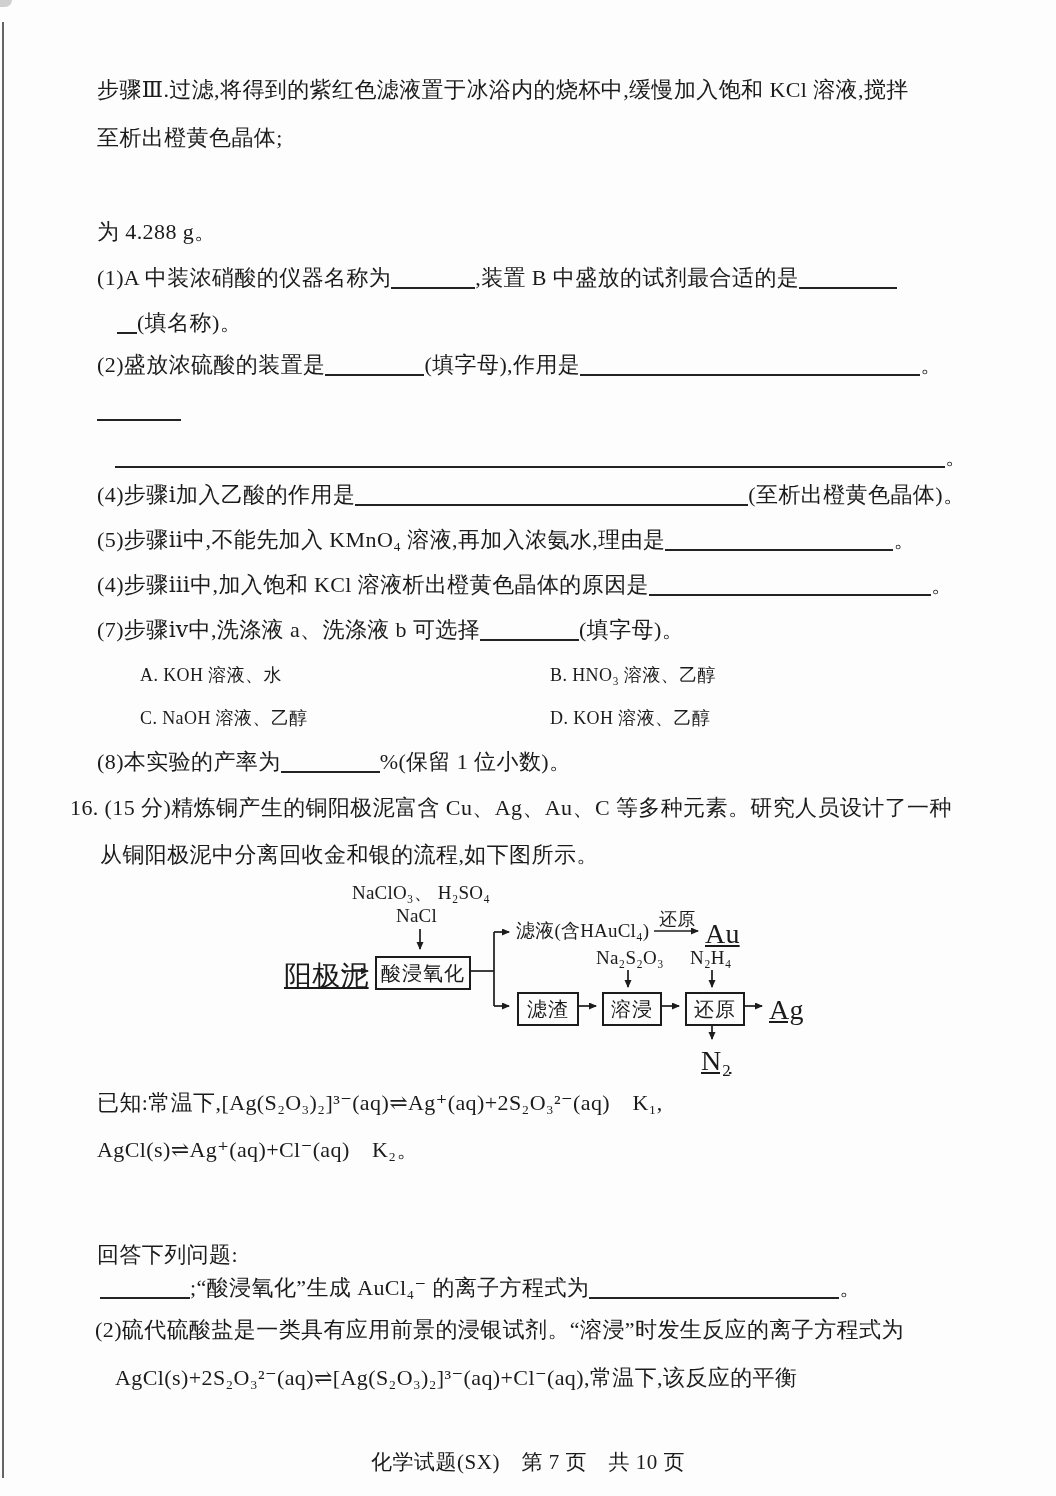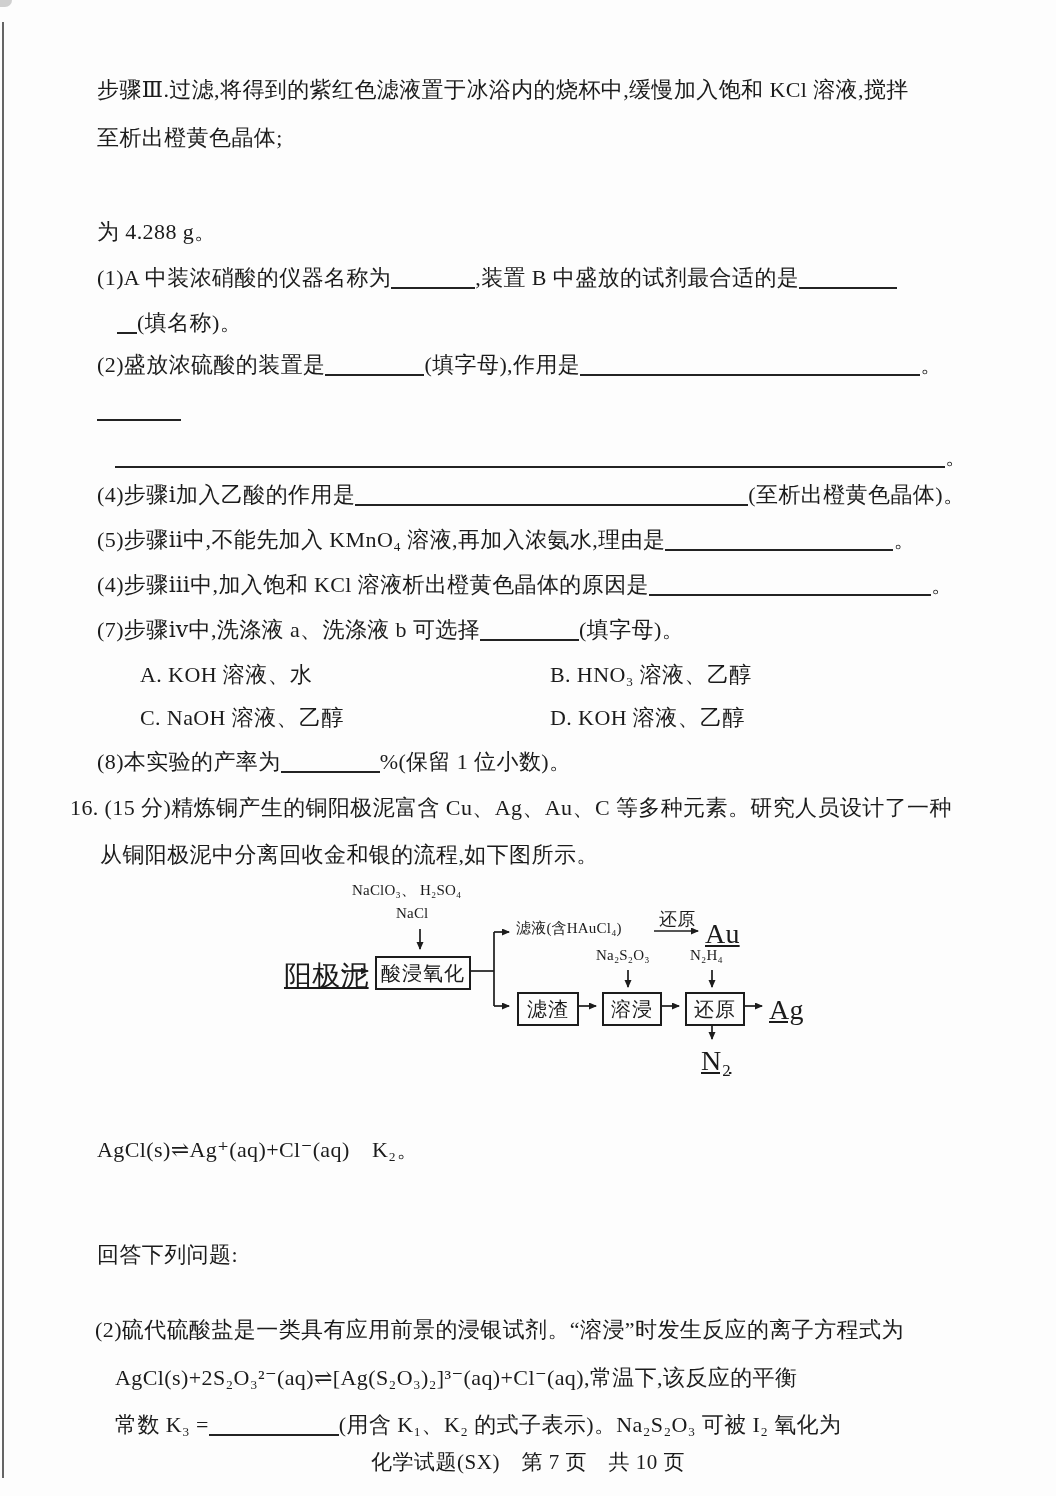--- a/index.html
+++ b/index.html
@@ -10,32 +10,32 @@
   }
   .line{
     position:absolute;white-space:nowrap;
     font-size:22px;line-height:30px;letter-spacing:.4px;
   }
   .run{display:inline;}
   .blank{
     display:inline-block;height:.85em;vertical-align:-4px;
     border-bottom:2px solid #232323;
   }
-  .opt{position:absolute;white-space:nowrap;font-size:22px;line-height:30px;letter-spacing:.4px;}
+  .opt{position:absolute;white-space:nowrap;font-size:18px;line-height:30px;letter-spacing:.4px;}
   .footer{
     position:absolute;left:0;right:0;top:1448px;text-align:center;
     font-size:21px;letter-spacing:.5px;
   }
   .scan-edge{position:absolute;left:2px;top:22px;width:2px;height:1456px;background:#3f3f3f;opacity:.8;}
   .corner-smudge{position:absolute;left:0;top:0;width:12px;height:7px;background:#9a9a9a;opacity:.45;border-radius:0 0 8px 0;}
 
   
   .diagram{position:absolute;left:280px;top:885px;width:520px;height:198px;}
   .diagram svg{position:absolute;left:0;top:0;}
-  .dlabel{position:absolute;white-space:nowrap;font-size:15px;line-height:1.15;letter-spacing:.2px;}
+  .dlabel{position:absolute;white-space:nowrap;font-size:19px;line-height:1.15;letter-spacing:.2px;}
   .dlabel.big{font-size:28px;text-decoration:underline;}
   .dlabel.small{font-size:18px;}
   .dbox{
     position:absolute;border:2px solid #1c1c1c;background:#fdfdfd;
     display:flex;align-items:center;justify-content:center;
     font-size:20px;letter-spacing:1px;white-space:nowrap;
   }
 </style>
 </head>
 <body>
@@ -100,20 +100,21 @@
     <div class="dlabel big" style="left:425px;top:33px">Au</div>
     <div class="dlabel" style="left:316px;top:62px">Na₂S₂O₃</div>
     <div class="dlabel" style="left:410px;top:62px">N₂H₄</div>
     <div class="dbox" style="left:237px;top:107px;width:58px;height:30px">滤渣</div>
     <div class="dbox" style="left:322px;top:107px;width:56px;height:30px">溶浸</div>
     <div class="dbox" style="left:405px;top:107px;width:56px;height:30px">还原</div>
     <div class="dlabel big" style="left:489px;top:109px">Ag</div>
     <div class="dlabel big" style="left:421px;top:160px">N₂</div>
   </div>
 
+  <div class="line" style="top:1088px;left:97px"><span class="run">已知:常温下,[Ag(S₂O₃)₂]³⁻(aq)⇌Ag⁺(aq)+2S₂O₃²⁻(aq)　K₁,</span></div>
   <div class="line" style="top:1135px;left:97px"><span class="run">AgCl(s)⇌Ag⁺(aq)+Cl⁻(aq)　K₂。</span></div>
   <div class="line" style="top:1240px;left:97px"><span class="run">回答下列问题:</span></div>
+  <div class="line" style="top:1273px;left:100px"><span class="blank" style="width: 90px;"></span><span class="run">;“酸浸氧化”生成 AuCl₄⁻ 的离子方程式为</span><span class="blank" style="width: 250px;"></span><span class="run">。</span></div>
   <div class="line" style="top:1315px;left:95px"><span class="run">(2)硫代硫酸盐是一类具有应用前景的浸银试剂。“溶浸”时发生反应的离子方程式为</span></div>
   <div class="line" style="top:1363px;left:115px"><span class="run">AgCl(s)+2S₂O₃²⁻(aq)⇌[Ag(S₂O₃)₂]³⁻(aq)+Cl⁻(aq),常温下,该反应的平衡</span></div>
-  <div class="line" style="top:1410px;left:115px"><span class="run">常数 K₃ =</span><span class="blank" style="width: 130px;"></span><span class="run">(用含 K₁、K₂ 的式子表示)。Na₂S₂O₃ 可被 I₂ 氧化为</span></div>
 
   <div class="footer">化学试题(SX)　第 7 页　共 10 页</div>
 </div>
 
 </body></html>

